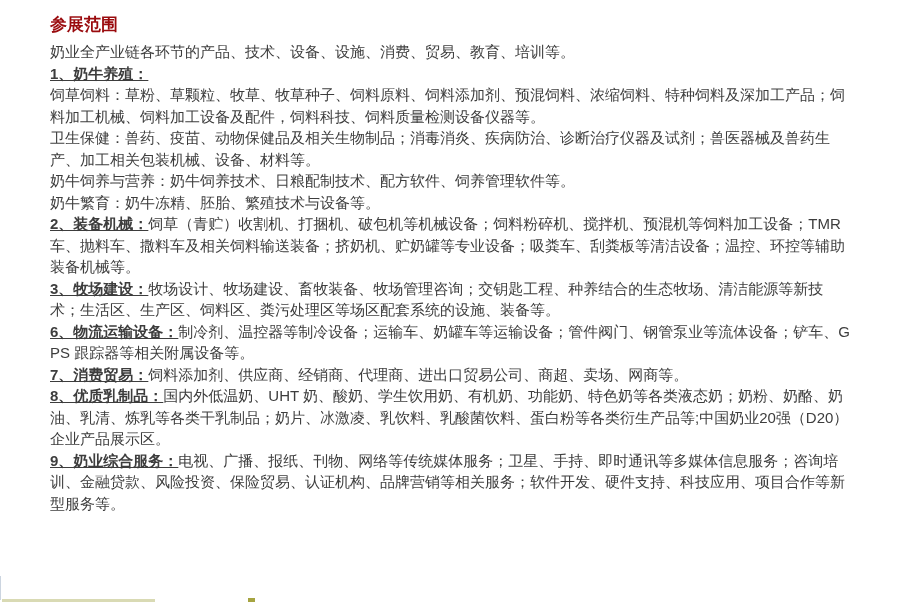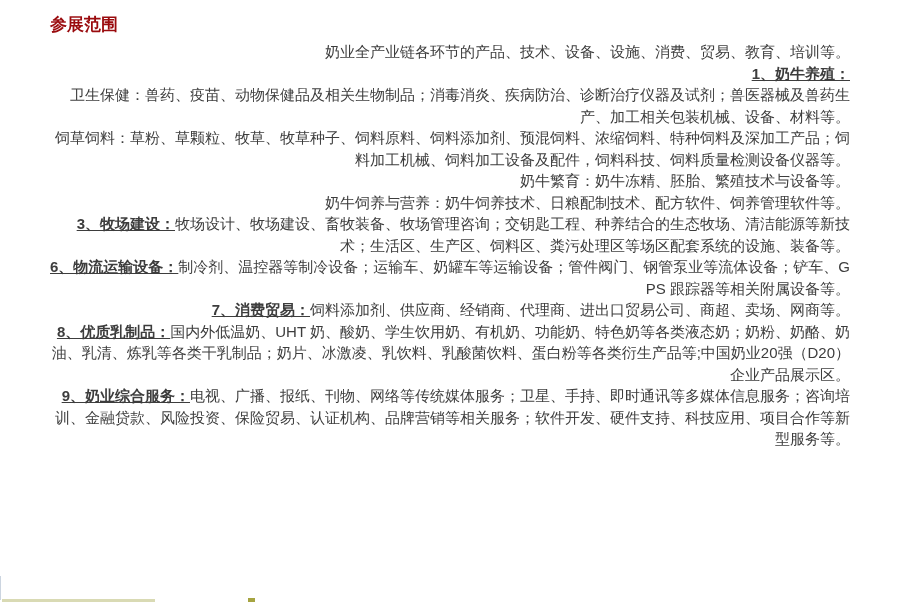--- a/index.html
+++ b/index.html
@@ -30,21 +30,20 @@
   .title {
     margin: 0 0 5px 0;
     font-size: 17px;
     line-height: 22px;
     font-weight: bold;
     color: var(--accent, #9a0b0e);
   }
   p.para {
     margin: 0;
     padding: 0;
-    text-align: right;
   }
   .lbl {
     font-weight: bold;
     text-decoration: underline;
   }
   .decor-bar-left {
     position: absolute;
     left: 2px;
     bottom: 0;
     width: 153px;
@@ -70,25 +69,26 @@
 <body>
 
 <div class="page">
   <div class="content" style="color: rgb(61, 61, 61);">
 
     <h1 class="title">参展范围</h1>
 
     <p class="para">奶业全产业链各环节的产品、技术、设备、设施、消费、贸易、教育、培训等。</p>
 
     <p class="para"><span class="lbl">1、奶牛养殖：</span></p>
+    <p class="para">饲草饲料：草粉、草颗粒、牧草、牧草种子、饲料原料、饲料添加剂、预混饲料、浓缩饲料、特种饲料及深加工产品；饲料加工机械、饲料加工设备及配件，饲料科技、饲料质量检测设备仪器等。</p>
     <p class="para">卫生保健：兽药、疫苗、动物保健品及相关生物制品；消毒消炎、疾病防治、诊断治疗仪器及试剂；兽医器械及兽药生产、加工相关包装机械、设备、材料等。</p>
-    <p class="para">饲草饲料：草粉、草颗粒、牧草、牧草种子、饲料原料、饲料添加剂、预混饲料、浓缩饲料、特种饲料及深加工产品；饲料加工机械、饲料加工设备及配件，饲料科技、饲料质量检测设备仪器等。</p>
+    <p class="para">奶牛饲养与营养：奶牛饲养技术、日粮配制技术、配方软件、饲养管理软件等。</p>
     <p class="para">奶牛繁育：奶牛冻精、胚胎、繁殖技术与设备等。</p>
-    <p class="para">奶牛饲养与营养：奶牛饲养技术、日粮配制技术、配方软件、饲养管理软件等。</p>
 
+    <p class="para"><span class="lbl">2、装备机械：</span><span>饲草（青贮）收割机、打捆机、破包机等机械设备；饲料粉碎机、搅拌机、预混机等饲料加工设备；TMR车、抛料车、撒料车及相关饲料输送装备；挤奶机、贮奶罐等专业设备；吸粪车、刮粪板等清洁设备；温控、环控等辅助装备机械等。</span></p>
 
     <p class="para"><span class="lbl">3、牧场建设：</span><span>牧场设计、牧场建设、畜牧装备、牧场管理咨询；交钥匙工程、种养结合的生态牧场、清洁能源等新技术；生活区、生产区、饲料区、粪污处理区等场区配套系统的设施、装备等。</span></p>
 
 
 
     <p class="para"><span class="lbl">6、物流运输设备：</span><span>制冷剂、温控器等制冷设备；运输车、奶罐车等运输设备；管件阀门、钢管泵业等流体设备；铲车、GPS 跟踪器等相关附属设备等。</span></p>
 
     <p class="para"><span class="lbl">7、消费贸易：</span><span>饲料添加剂、供应商、经销商、代理商、进出口贸易公司、商超、卖场、网商等。</span></p>
 
     <p class="para"><span class="lbl">8、优质乳制品：</span><span>国内外低温奶、UHT 奶、酸奶、学生饮用奶、有机奶、功能奶、特色奶等各类液态奶；奶粉、奶酪、奶油、乳清、炼乳等各类干乳制品；奶片、冰激凌、乳饮料、乳酸菌饮料、蛋白粉等各类衍生产品等;中国奶业20强（D20）企业产品展示区。</span></p>

